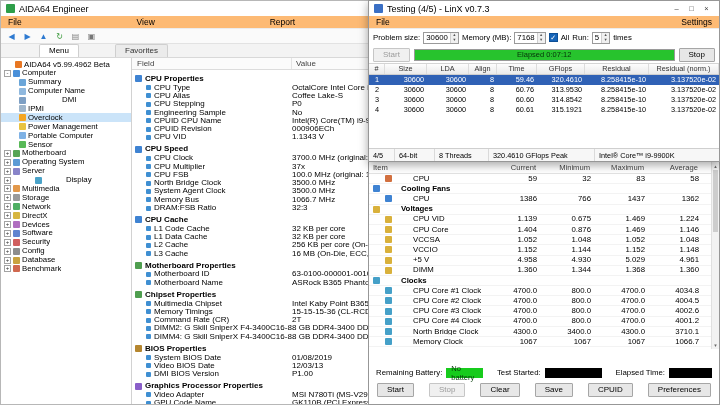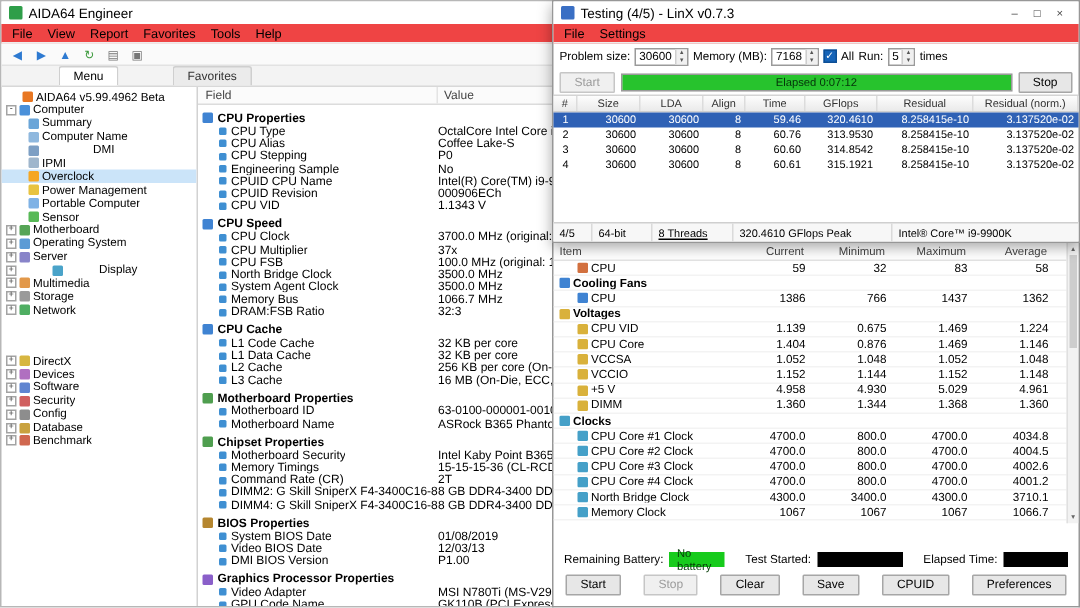--- a/index.html
+++ b/index.html
@@ -13,21 +13,21 @@
   .titlebar{height:15px;display:flex;align-items:center;gap:4px;padding:0 5px;background:#fff;
     font-size:9px;flex:0 0 auto;}
   .app-icon{width:9px;height:9px;border-radius:1px;flex:0 0 auto;}
   .app-icon.aida{background:#2e9e49;}
   .app-icon.linx{background:#3a6fc4;}
   .title-text{white-space:nowrap;overflow:hidden;}
   .win-controls{margin-left:auto;display:flex;}
   .win-ctl{width:15px;height:12px;display:flex;align-items:center;justify-content:center;
     font-size:7.5px;color:#444;}
   .menubar{height:13px;display:flex;align-items:center;font-size:8.5px;padding:0 2px;
-    border-bottom:1px solid #ececec;background:#ef4444;flex:0 0 auto;}
+    border-bottom:1px solid #ececec;background:#fdba74;flex:0 0 auto;justify-content:space-between;}
   .menu-item{padding:0 5px;white-space:nowrap;}
   .toolbar{height:15px;display:flex;align-items:center;gap:3px;padding:0 4px;background:#fafafa;
     border-bottom:1px solid #e2e2e2;flex:0 0 auto;}
   .tool-btn{width:13px;height:12px;display:flex;align-items:center;justify-content:center;font-size:8px;}
   .tabstrip{height:14px;display:flex;align-items:flex-end;padding-left:3px;background:#f3f3f3;
     border-bottom:1px solid #d8d8d8;flex:0 0 auto;}
   .tab{font-size:8px;padding:1px 9px 2px;border:1px solid #cfcfcf;border-bottom:none;background:#ebebeb;
     margin-right:1px;border-radius:2px 2px 0 0;color:#333;margin-left:35px;}
   .tab.active{background:#fff;color:#000;}
   .main-body{flex:1;display:flex;min-height:0;}
@@ -87,33 +87,33 @@
   .lg-row.sel{background:#2f61b5;color:#fff;}
   .lg-cell{text-align:right;padding:0 3px;overflow:hidden;white-space:nowrap;}
   .lg-cell.c0{text-align:center;padding:0;}
   .c0{width:16px;}.c1{width:42px;}.c2{width:42px;}.c3{width:28px;}
   .c4{width:40px;}.c5{width:48px;}.c6{width:64px;}.c7{flex:1;}
   .lg-fill{flex:1;}
   #linx-status{height:13px;border-top:1px solid #cfcfcf;display:flex;align-items:center;
     font-size:7.3px;flex:0 0 auto;background:#f7f7f7;}
   .sb-seg{border-right:1px solid #dadada;padding:0 4px;height:100%;display:flex;align-items:center;
     white-space:nowrap;overflow:hidden;}
-  .s0{width:26px;}.s1{width:40px;}.s2{width:54px;text-decoration:underline;}.s3{width:106px;}.s4{flex:1;border-right:none;}
+  .s0{width:26px;}.s1{width:40px;}.s2{width:54px;}.s3{width:106px;}.s4{flex:1;border-right:none;}
 
   
   #stab-win{left:368px;top:162px;width:352px;height:243px;display:flex;flex-direction:column;
     border-top:none;z-index:4;}
   #stats{height:187px;position:relative;padding-right:8px;overflow:hidden;flex:0 0 auto;}
   .st-head{height:12px;display:flex;align-items:center;font-size:7.6px;color:#444;
     border-bottom:1px solid #e3e3e3;}
   .st-item-h{flex:1;padding-left:4px;}
   .st-vh{width:54px;text-align:right;padding-right:13px;white-space:nowrap;overflow:hidden;}
   .st-row{height:10.2px;display:flex;align-items:center;font-size:7.8px;line-height:1;
     border-bottom:1px solid #f3f3f3;}
-  .st-item{flex:1;display:flex;align-items:center;gap:2px;overflow:hidden;white-space:nowrap;}
+  .st-item{flex:1;display:flex;align-items:center;gap:21px;overflow:hidden;white-space:nowrap;}
   .st-icon{width:7px;height:7px;border-radius:1px;flex:0 0 auto;}
   .st-row.group .st-label{font-weight:bold;}
   .st-val{width:54px;text-align:right;padding-right:12px;white-space:nowrap;}
   .vscroll{position:absolute;right:0;top:0;bottom:0;width:8px;background:#f2f2f2;
     border-left:1px solid #e0e0e0;display:flex;flex-direction:column;align-items:stretch;}
   .vs-btn{height:8px;display:flex;align-items:center;justify-content:center;font-size:5px;color:#666;flex:0 0 auto;}
   .vs-thumb{margin:0 1px;height:62px;background:#cdcdcd;flex:0 0 auto;}
   .vs-fill{flex:1;}
   .stab-spacer{flex:1;}
   #battery-row{height:15px;display:flex;align-items:center;padding:0 7px;font-size:7.8px;flex:0 0 auto;}
@@ -228,21 +228,21 @@
           <div class="tree-row" style="padding-left: 3px;">
             <span class="tree-expand">+</span>
             <span class="tree-icon" style="background: rgb(154, 154, 154);"></span>
             <span class="tree-label">Storage</span>
           </div>
           <div class="tree-row" style="padding-left: 3px;">
             <span class="tree-expand">+</span>
             <span class="tree-icon" style="background: rgb(79, 174, 98);"></span>
             <span class="tree-label">Network</span>
           </div>
-          <div class="tree-row" style="padding-left: 3px; margin-top: 25px;">
+          <div class="tree-row" style="padding-left: 3px;">
             <span class="tree-expand">+</span>
             <span class="tree-icon" style="background: rgb(215, 182, 65);"></span>
             <span class="tree-label">DirectX</span>
           </div>
           <div class="tree-row" style="padding-left: 3px;">
             <span class="tree-expand">+</span>
             <span class="tree-icon" style="background: rgb(176, 111, 192);"></span>
             <span class="tree-label">Devices</span>
           </div>
           <div class="tree-row" style="padding-left: 3px;">
@@ -442,21 +442,21 @@
               </div>
             </div>
             <div class="section">
               <div class="sec-head">
                 <span class="sec-icon" style="background: rgb(79, 158, 79);"></span>
                 <span class="sec-title">Chipset Properties</span>
               </div>
               <div class="frow">
                 <div class="fname">
                   <span class="fdot"></span>
-                  <span class="fname-text">Motherboard Security</span>
+                  <span class="fname-text">Multimedia Chipset</span>
                 </div>
                 <div class="fval">Intel Kaby Point B365, Intel Coffee Lake-S</div>
               </div>
               <div class="frow">
                 <div class="fname">
                   <span class="fdot"></span>
                   <span class="fname-text">Memory Timings</span>
                 </div>
                 <div class="fval">15-15-15-36  (CL-RCD-RP-RAS)</div>
               </div>

